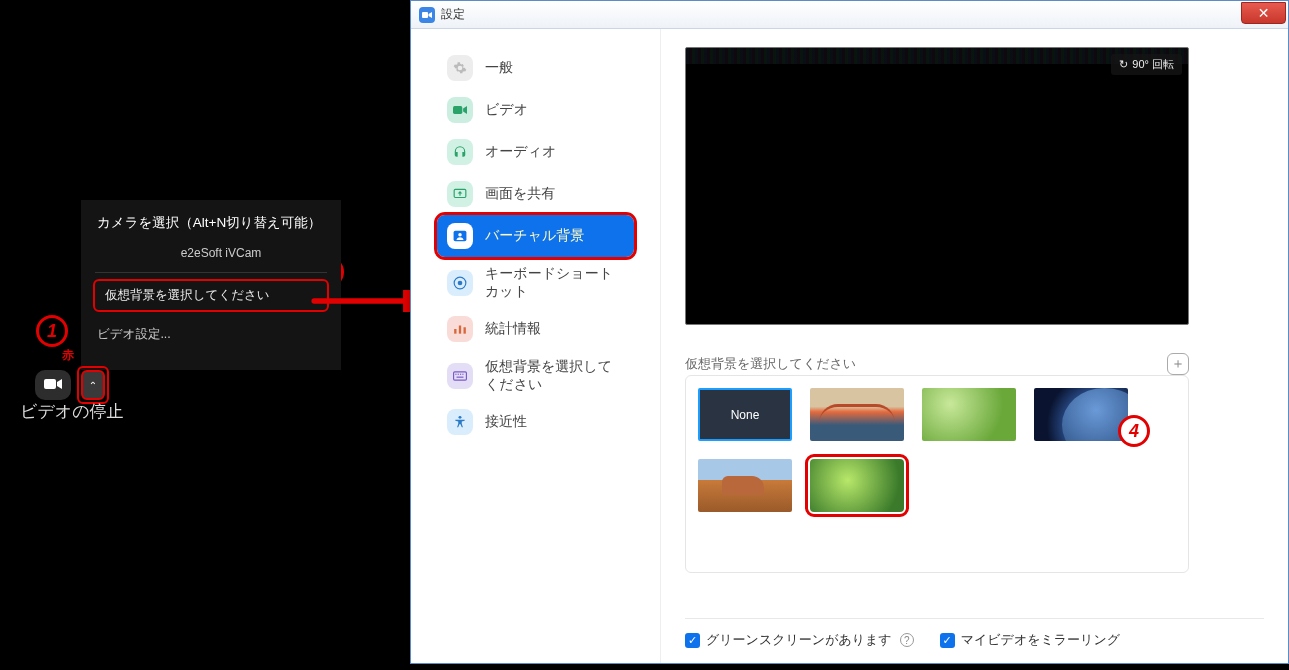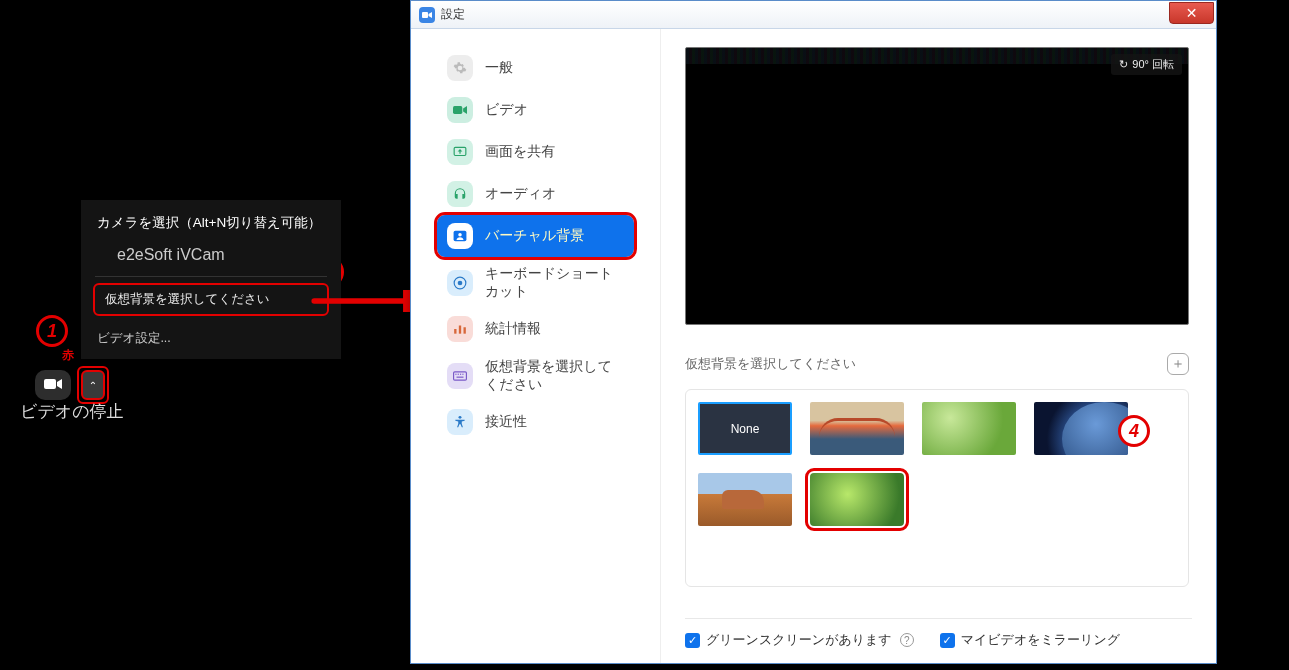--- a/index.html
+++ b/index.html
@@ -13,34 +13,35 @@
   }
 
   
   .left-popup {
     position: absolute;
     top: 200px;
     left: 81px;
     width: 260px;
     background: #141414;
     color: #ddd;
-    padding: 10px 0 6px;
+    padding: 10px 0 21px;
     font-size: 13px;
   }
   .popup-title {
     padding: 4px 16px 8px;
     font-size: 13.5px;
     color: #fff;
   }
   .popup-item {
     padding: 6px 16px 6px 36px;
     position: relative;
     cursor: pointer;
-    font-size: 16px;
+    font-size: 12px;
     color: #ccc;
+    text-align: center;
   }
   .popup-item.checked::before {
     content: "✓";
     position: absolute;
     left: 14px;
     top: 6px;
     color: #fff;
     font-size: 13px;
   }
   .popup-divider {
@@ -144,21 +145,21 @@
     font-size: 12px;
     color: #e30000;
     font-weight: bold;
   }
 
   
   .dialog {
     position: absolute;
     top: 0;
     left: 410px;
-    width: 807px;
+    width: 879px;
     height: 664px;
     background: #fff;
     border: 1px solid #5a8cc9;
     box-shadow: 0 0 8px rgba(0,0,0,.3);
     display: flex;
     flex-direction: column;
   }
   .dlg-titlebar {
     height: 28px;
     background: linear-gradient(#fff, #eef2f7);
@@ -306,21 +307,20 @@
     display: flex;
     align-items: center;
     justify-content: center;
     font-size: 14px;
     color: #888;
     cursor: pointer;
   }
 
   .thumbs {
     width: 504px;
-    margin-top: 14px;
     border: 1px solid #e5e5e5;
     border-radius: 6px;
     padding: 12px 12px 60px;
     display: flex;
     flex-wrap: wrap;
     gap: 18px;
   }
   .thumb {
     width: 94px;
     height: 53px;
@@ -467,36 +467,36 @@
         <span class="sb-icon sb-ic-video">
           <svg width="14" height="10" viewBox="0 0 18 12" fill="#2aa36a">
               <rect x="0" y="1" width="12" height="10" rx="2"></rect>
               <path d="M13 4 L18 1 L18 11 L13 8 Z"></path>
             </svg>
         </span>
         <span class="sb-text">ビデオ</span>
       </div>
 
       <div class="sb-item">
+        <span class="sb-icon sb-ic-audio">
+          <svg width="14" height="14" viewBox="0 0 24 24" fill="#2aa36a">
+              <path d="M12 2a9 9 0 00-9 9v6a3 3 0 003 3h2v-8H5v-1a7 7 0 0114 0v1h-3v8h2a3 3 0 003-3v-6a9 9 0 00-9-9z"></path>
+            </svg>
+        </span>
+        <span class="sb-text">オーディオ</span>
+      </div>
+
+      <div class="sb-item">
         <span class="sb-icon sb-ic-share">
           <svg width="14" height="12" viewBox="0 0 24 20" fill="#2aa36a">
               <rect x="2" y="2" width="20" height="14" rx="2" fill="none" stroke="#2aa36a" stroke-width="2"></rect>
               <path d="M12 5l4 4h-3v4h-2v-4H8z"></path>
             </svg>
         </span>
         <span class="sb-text">画面を共有</span>
-      </div>
-
-      <div class="sb-item">
-        <span class="sb-icon sb-ic-audio">
-          <svg width="14" height="14" viewBox="0 0 24 24" fill="#2aa36a">
-              <path d="M12 2a9 9 0 00-9 9v6a3 3 0 003 3h2v-8H5v-1a7 7 0 0114 0v1h-3v8h2a3 3 0 003-3v-6a9 9 0 00-9-9z"></path>
-            </svg>
-        </span>
-        <span class="sb-text">オーディオ</span>
       </div>
 
       <div class="sb-item active highlighted">
         <span class="sb-icon sb-ic-vb">
           <svg width="14" height="12" viewBox="0 0 24 20" fill="#fff">
               <rect x="1" y="1" width="22" height="18" rx="3" fill="#0e72ec"></rect>
               <circle cx="12" cy="8" r="3" fill="#fff"></circle>
               <path d="M6 17c0-3 3-5 6-5s6 2 6 5z" fill="#fff"></path>
             </svg>
         </span>

